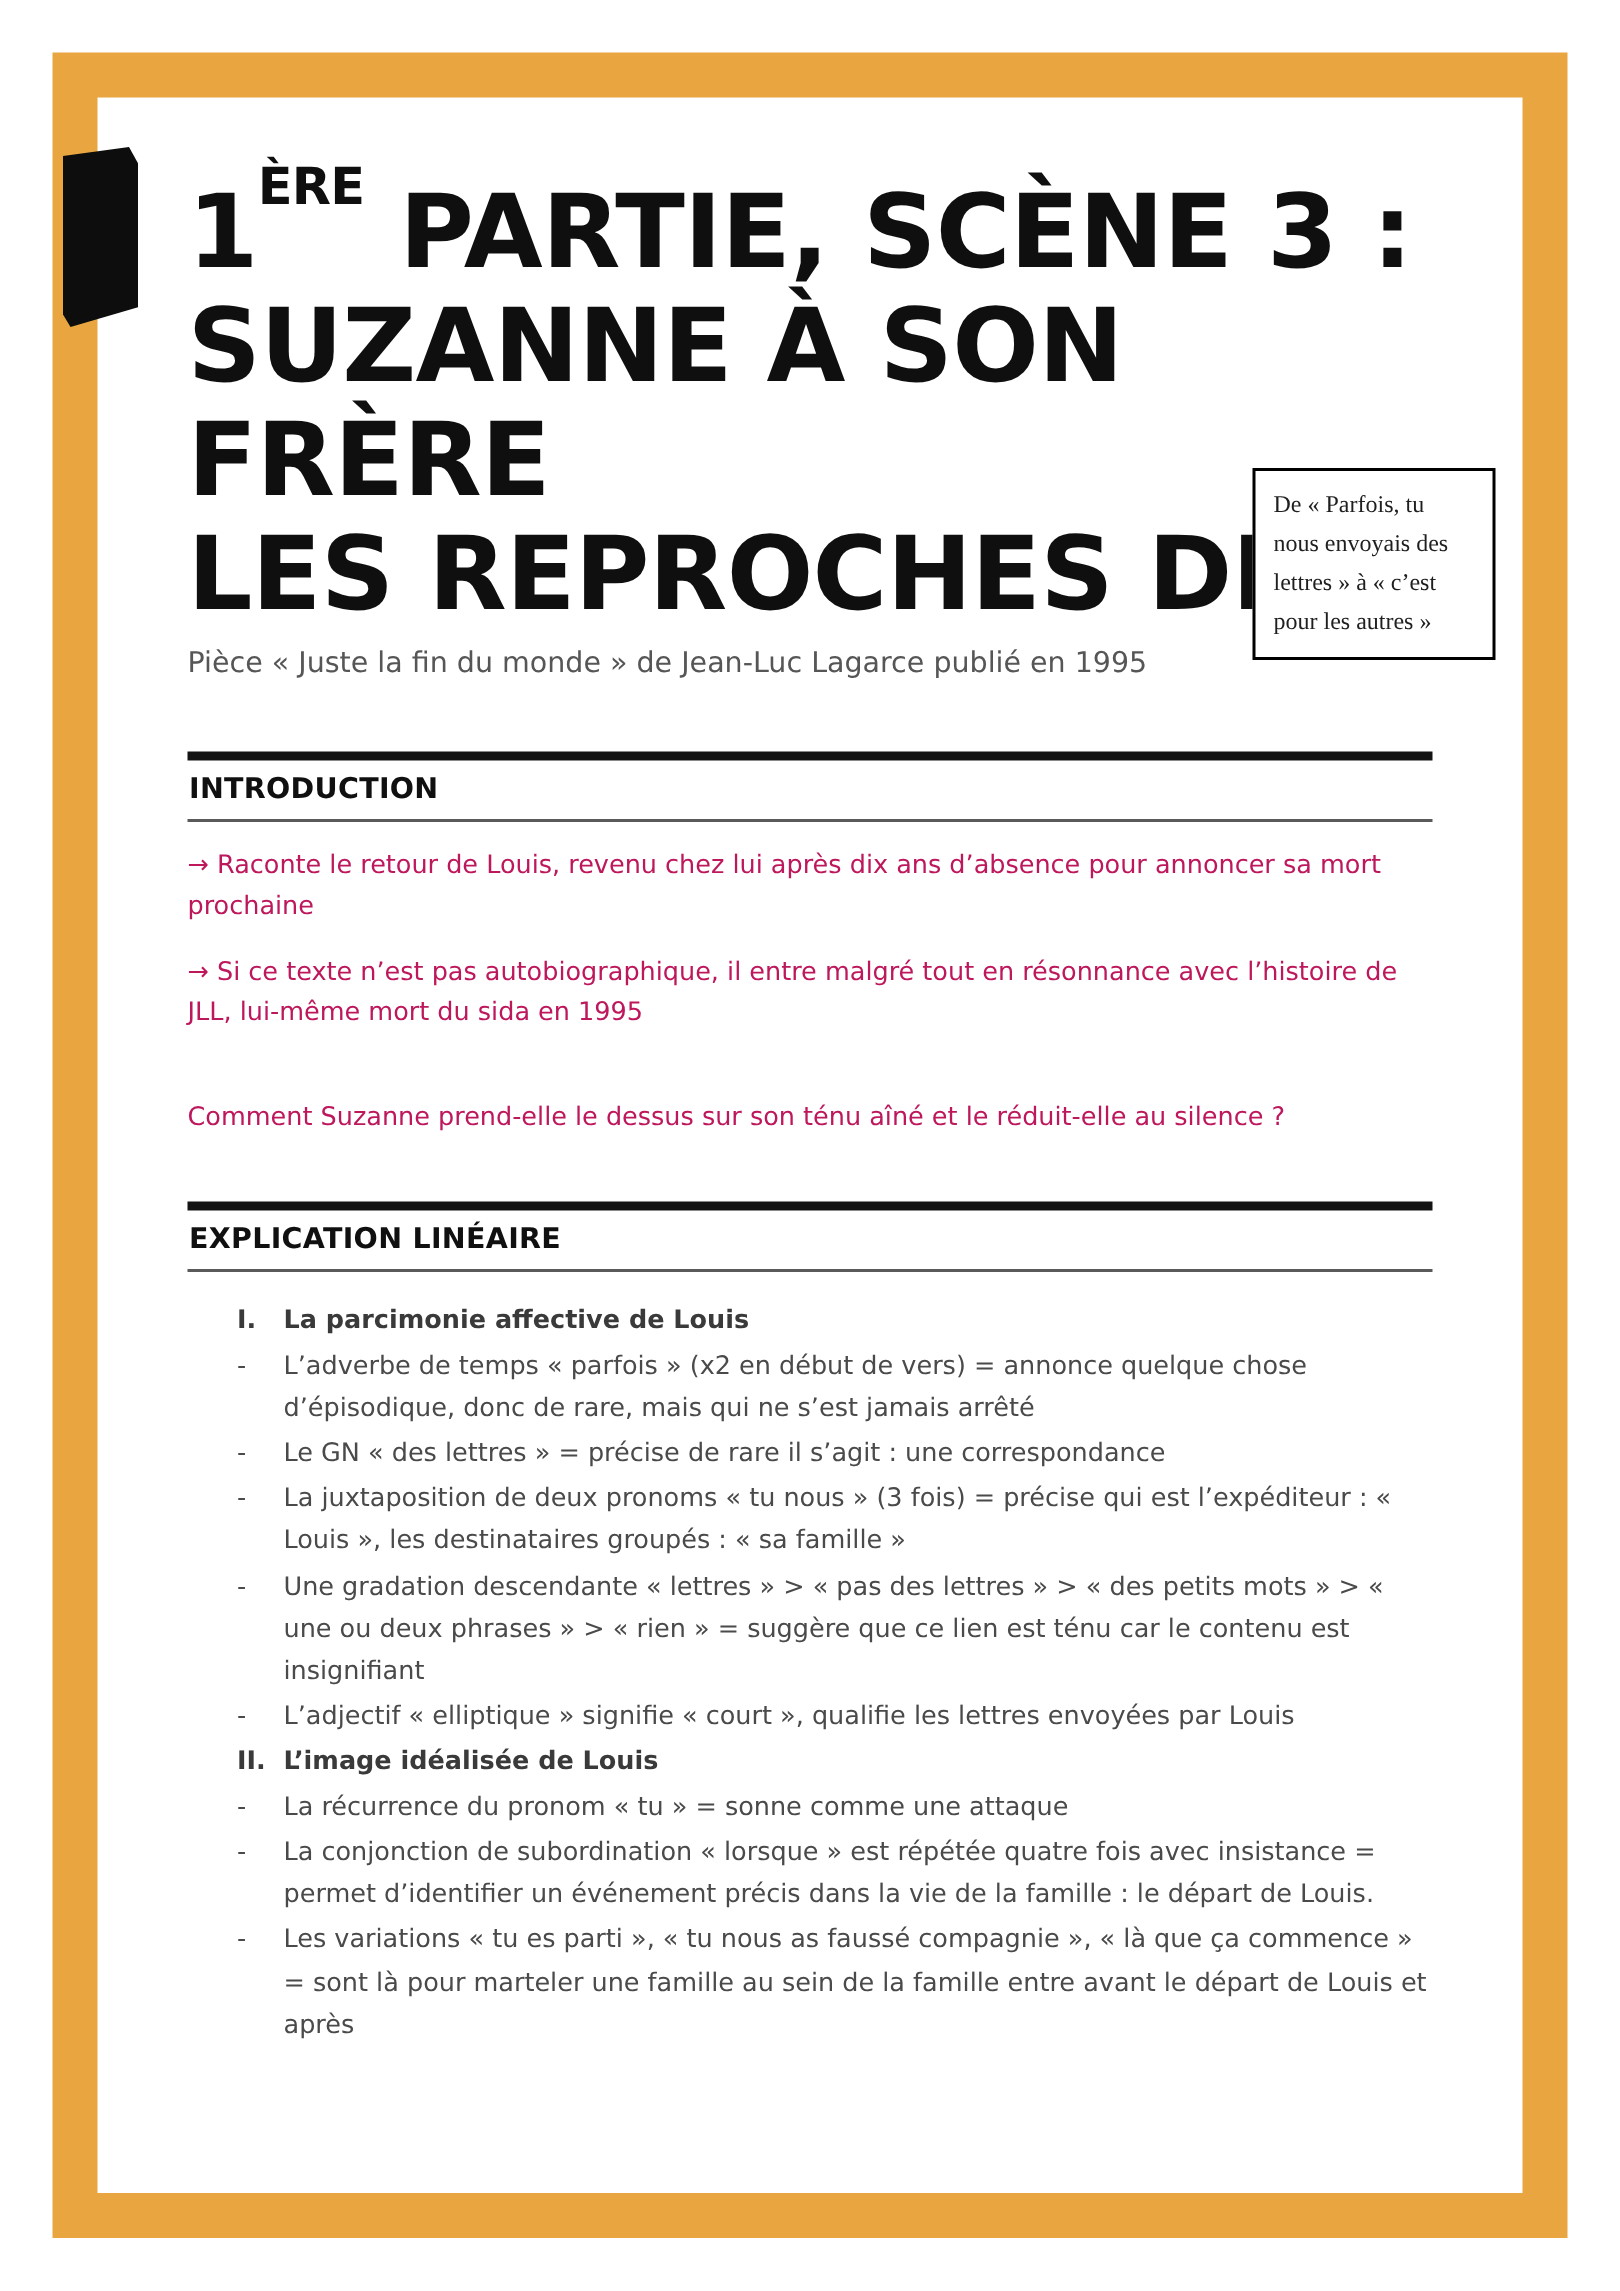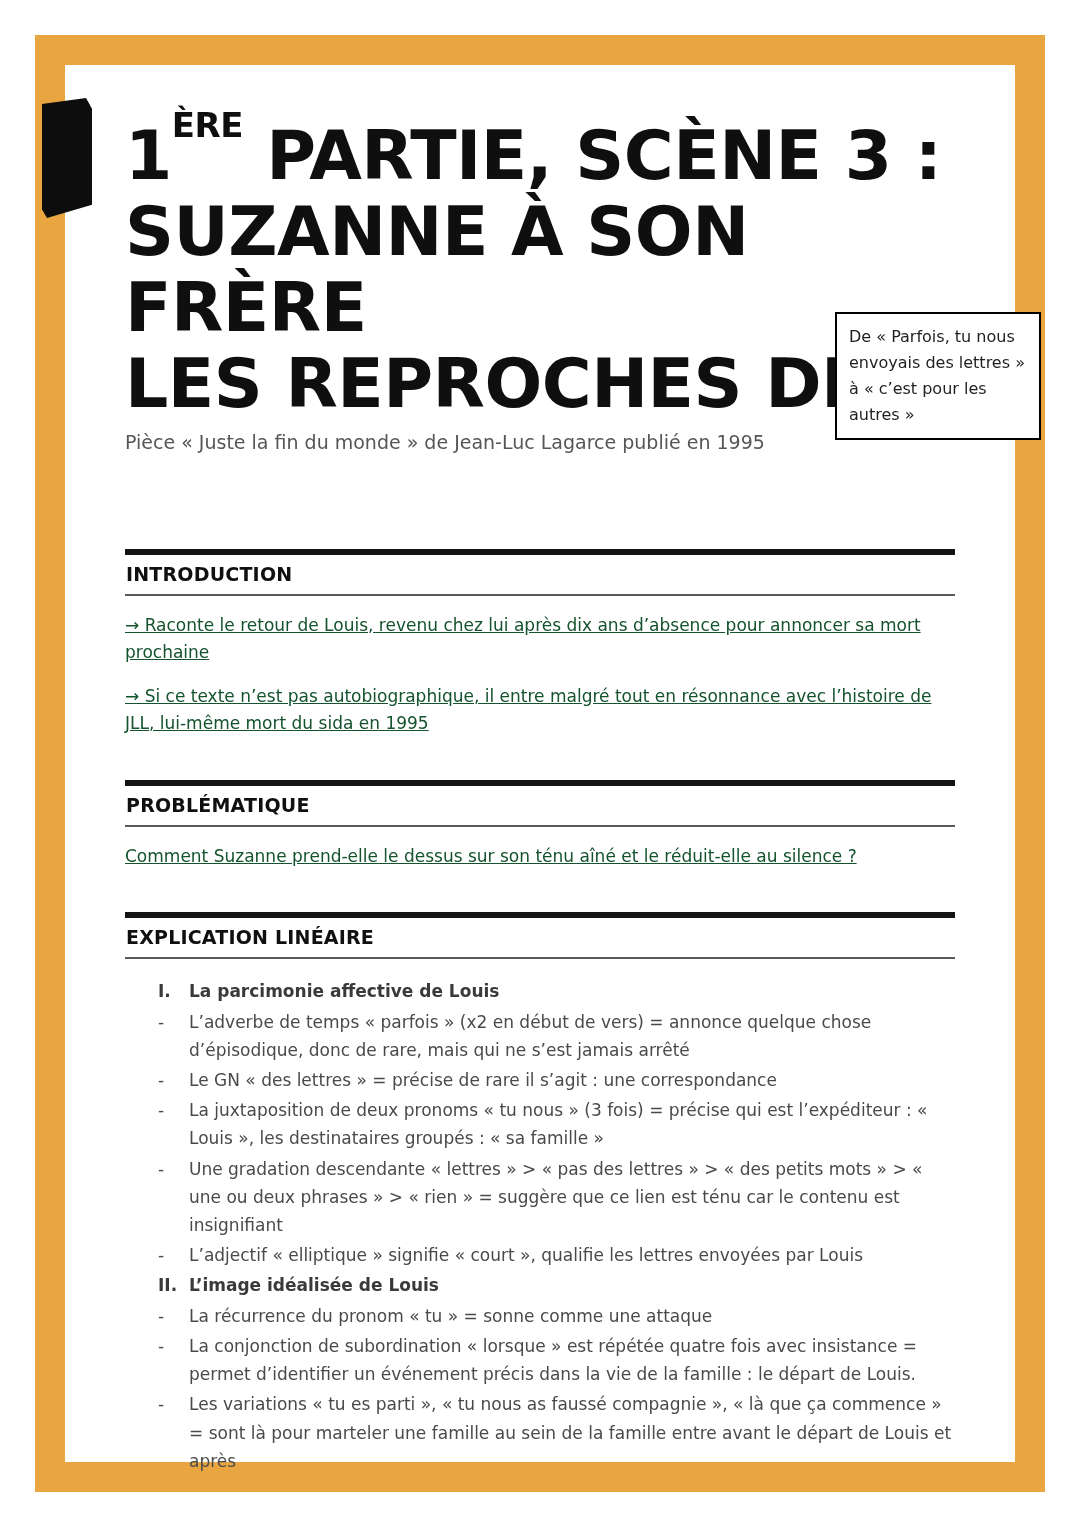--- a/index.html
+++ b/index.html
@@ -47,46 +47,46 @@
     font-weight: bold;
   }
   .subtitle {
     margin-top: 8px;
     font-size: 19px;
     color: #565656;
   }
   .note-box {
     position: absolute;
     top: 312px; left: 835px;
-    width: 206px;
+    width: 162px;
     background: #ffffff;
     border: 2px solid #000000;
     padding: 10px 12px;
     font-size: 16px;
     line-height: 1.62;
     color: #1f1f1f;
     z-index: 4;
+    font-family: Liberation Serif, serif;
   }
   .section { margin-top: 42px; }
-  .section.first { margin-top: 96px; }
+  .section.first { margin-top: 48px; }
   .section-heading {
     font-size: 19px;
     font-weight: bold;
     color: #101010;
     border-top: 6px solid #141414;
     border-bottom: 2px solid #5a5a5a;
     padding: 8px 0 9px 1px;
     letter-spacing: 0.2px;
   }
   .para {
     margin-top: 16px;
     font-size: 17px;
     line-height: 1.62;
-    color: #14532d;
-    text-decoration: underline;
+    color: #be185d;
   }
   .outline {
     margin-top: 18px;
     font-size: 17px;
     line-height: 1.66;
     color: #4a4a4a;
   }
   .outline-row {
     display: flex;
     padding-left: 33px;
@@ -122,21 +122,20 @@
 
   <p class="subtitle">Pièce « Juste la fin du monde » de Jean-Luc Lagarce publié en 1995</p>
 
   <section class="section first">
     <h2 class="section-heading">INTRODUCTION</h2>
     <p class="para">→ Raconte le retour de Louis, revenu chez lui après dix ans d’absence pour annoncer sa mort prochaine</p>
     <p class="para">→ Si ce texte n’est pas autobiographique, il entre malgré tout en résonnance avec l’histoire de JLL, lui-même mort du sida en 1995</p>
   </section>
 
   <section class="section">
-    <h2 class="section-heading">PROBLÉMATIQUE</h2>
     <p class="para">Comment Suzanne prend-elle le dessus sur son ténu aîné et le réduit-elle au silence ?</p>
   </section>
 
   <section class="section">
     <h2 class="section-heading">EXPLICATION LINÉAIRE</h2>
 
     <div class="outline">
 
       <div class="outline-row heading">
         <span class="marker">I.</span>

